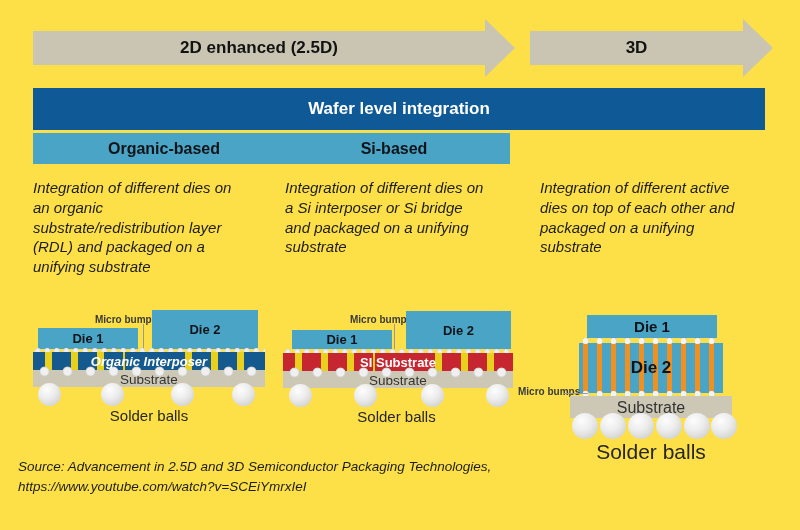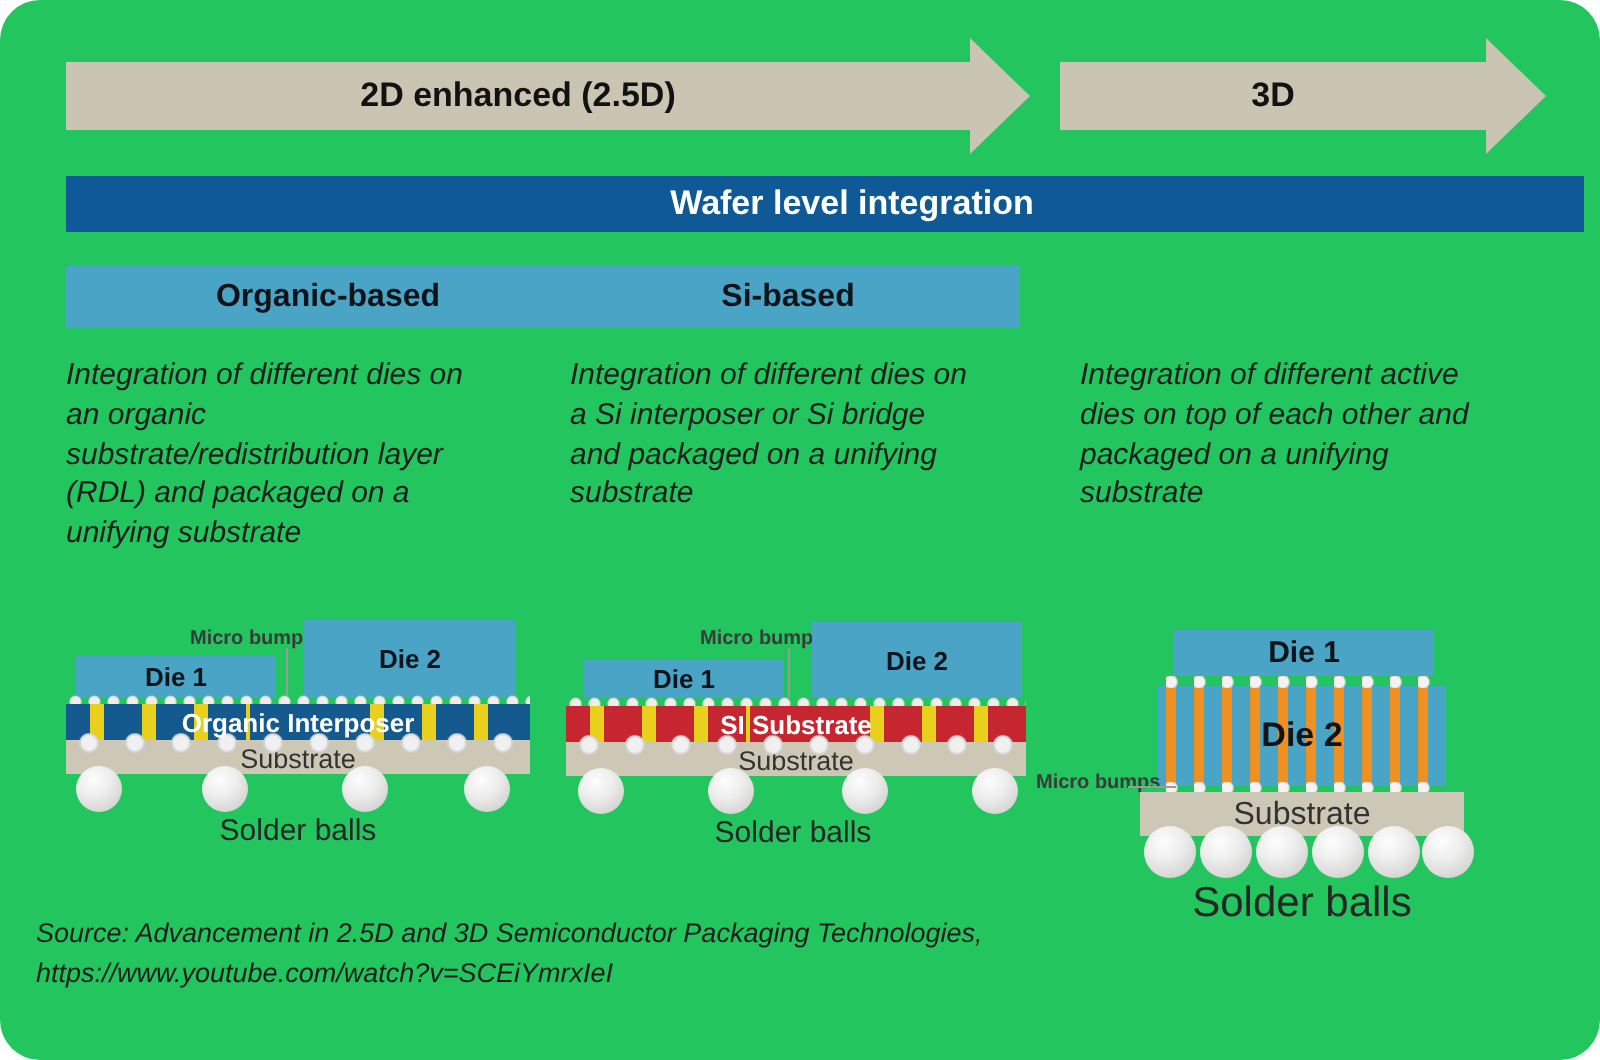--- a/index.html
+++ b/index.html
@@ -8,21 +8,21 @@
     --light-blue:#4aa4c6;
     --organic-blue:#145a8e;
     --si-red:#c52630;
     --via-yellow:#e8d01d;
     --tsv-orange:#f09020;
     --substrate-tan:#cdc8b6;
     --ink:#141414;
   }
   html,body{margin:0;padding:0;background:#fff;}
   body{font-family:"Liberation Sans","DejaVu Sans",sans-serif;color:var(--ink);}
-  .canvas{position:relative;width:800px;height:530px;background:#22c55e;overflow:hidden;border-radius:20px;}
+  .canvas{position:relative;width:800px;height:530px;background:#fde047;overflow:hidden;}
   .abs{position:absolute;}
 
   .arrow-body{background:var(--tan);display:flex;align-items:center;justify-content:center;
     font-weight:700;font-size:17px;color:#121212;}
   .arrow-head{width:0;height:0;border-top:29px solid transparent;border-bottom:29px solid transparent;
     border-left:30px solid var(--tan);}
 
   .banner{background:var(--banner-blue);color:#fff;font-weight:700;font-size:17px;
     display:flex;align-items:center;justify-content:center;}
 
@@ -71,21 +71,21 @@
   <div class="abs arrow-body" style="left:33px;top:31px;width:452px;height:34px;">
     <span>2D enhanced (2.5D)</span>
   </div>
   <div class="abs arrow-head" style="left:485px;top:19px;"></div>
 
   <div class="abs arrow-body" style="left:530px;top:31px;width:213px;height:34px;">
     <span>3D</span>
   </div>
   <div class="abs arrow-head" style="left:743px;top:19px;"></div>
 
-  <div class="abs banner" style="left:33px;top:88px;width:732px;height:28px;padding-left:27px;">
+  <div class="abs banner" style="left:33px;top:88px;width:732px;height:42px;">
     <span>Wafer level integration</span>
   </div>
 
   <div class="abs col-header" style="left:33px;top:133px;width:262px;height:31px;">
     <span>Organic-based</span>
   </div>
   <div class="abs col-header" style="left:278px;top:133px;width:232px;height:31px;">
     <span>Si-based</span>
   </div>
 
@@ -99,21 +99,21 @@
 
     <div class="abs die" style="left:5px;top:20px;width:100px;height:21px;">
       <span>Die 1</span>
     </div>
     <div class="abs die" style="left:119px;top:2px;width:106px;height:39px;">
       <span>Die 2</span>
     </div>
 
     <div class="abs bump-row-sm" style="left:0;top:39px;width:232px;height:7px;"></div>
 
-    <div class="abs interposer organic" style="left:0;top:44px;width:232px;height:19px;">
+    <div class="abs interposer organic" style="left:0;top:44px;width:232px;height:19px;font-style:italic;">
       <div class="vias" style="left:12px;width:80px;"></div>
       <div class="vias" style="left:152px;width:72px;"></div>
       <span class="label">Organic Interposer</span>
     </div>
 
     <div class="abs substrate" style="left:0;top:62px;width:232px;height:17px;font-size:13.5px;line-height:19px;">
       <span>Substrate</span>
     </div>
     <div class="abs bump-row-md" style="left:0;top:58px;width:232px;height:11px;"></div>
 

